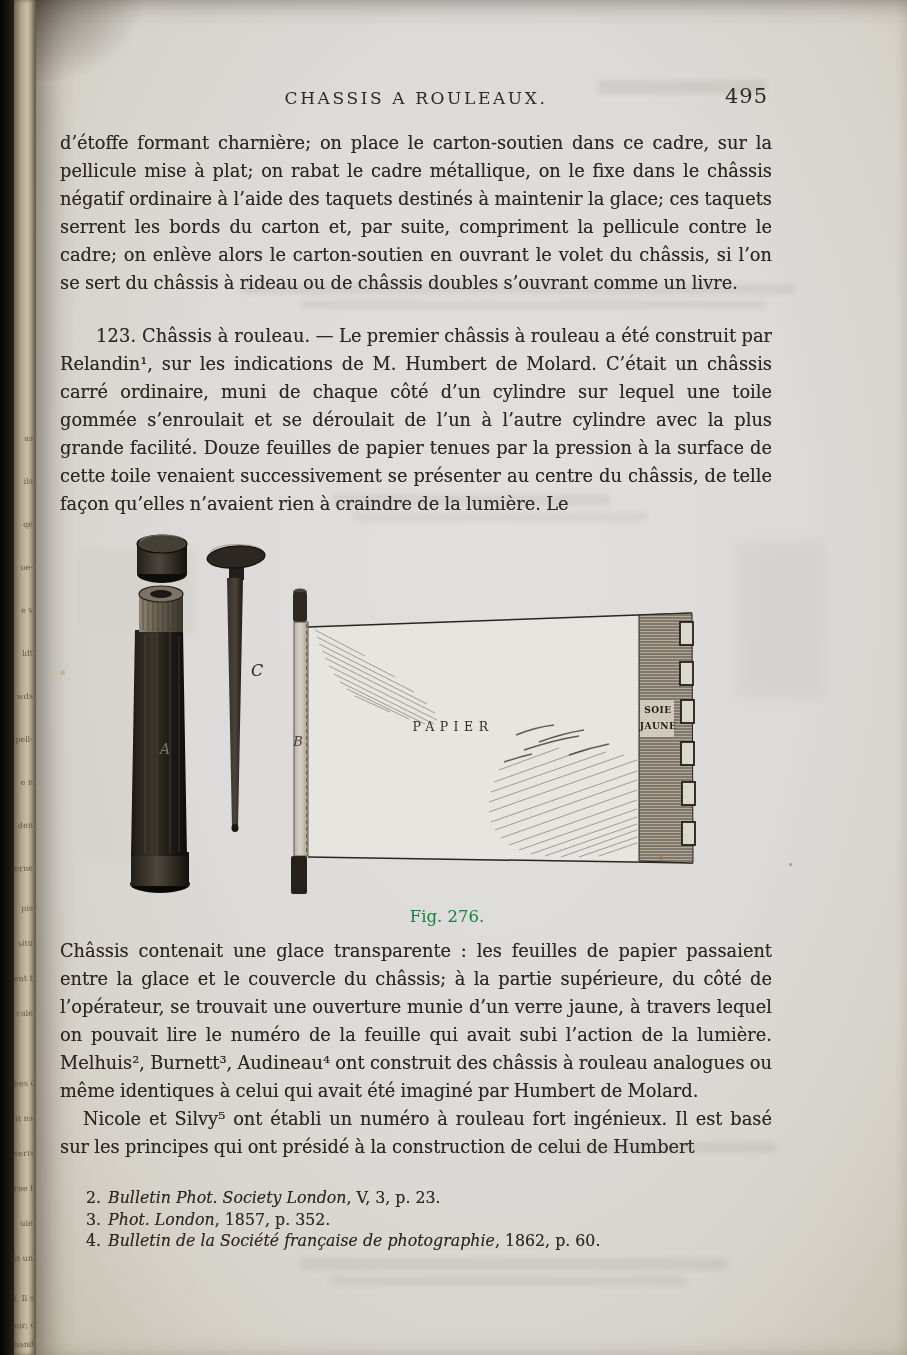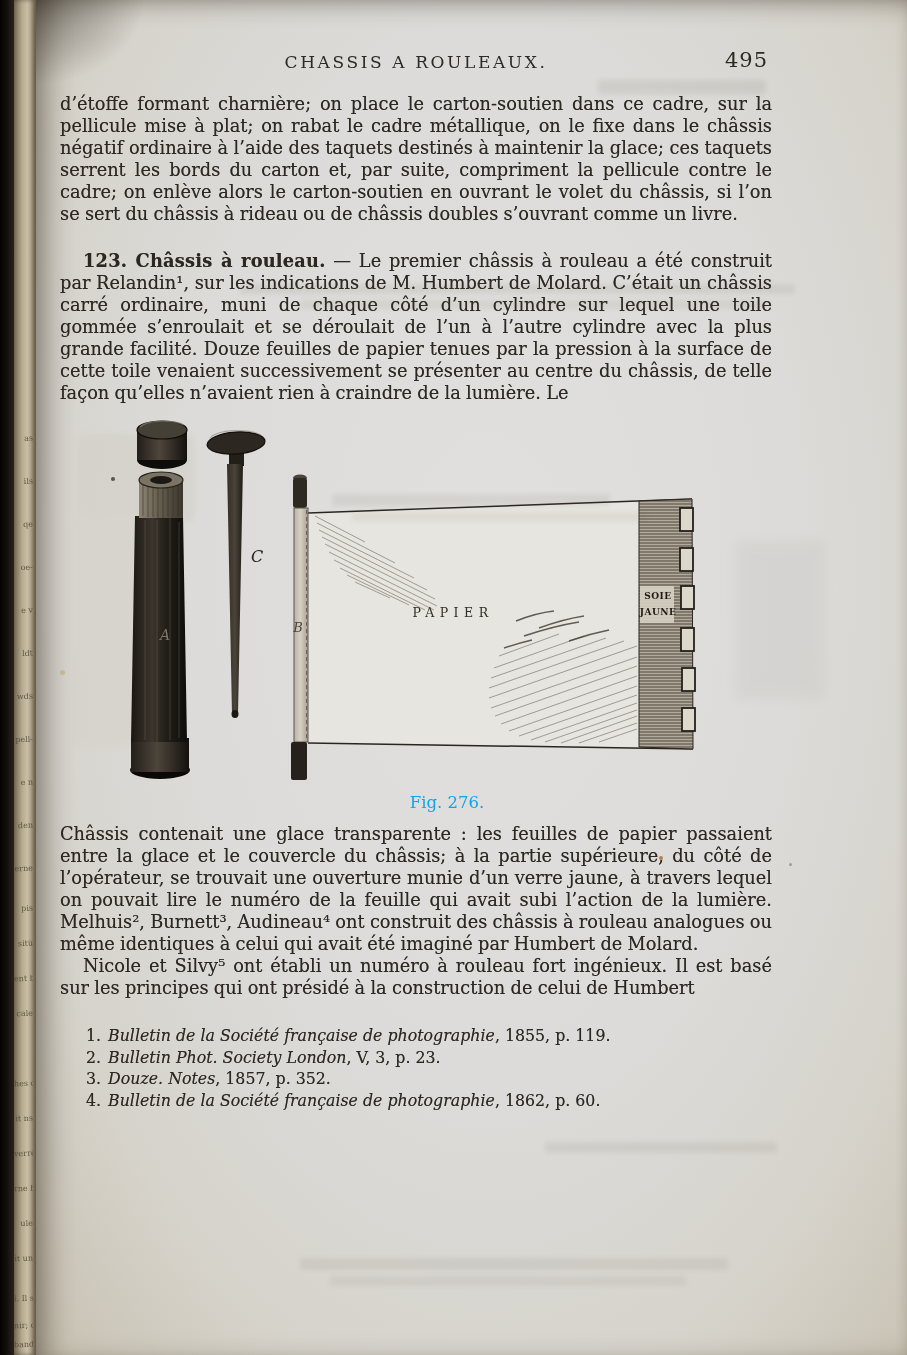--- a/index.html
+++ b/index.html
@@ -36,36 +36,36 @@
   .page{position:absolute;left:36px;top:0;width:871px;height:1355px;
     background:radial-gradient(ellipse at 52% 42%, #e1e0de 0%, #dcdbd9 48%, #d6d3cb 76%, #c9c3b4 97%);
     box-shadow:inset 22px 0 30px -14px rgba(45,33,20,.5),
                inset 0 18px 26px -16px rgba(45,33,20,.32),
                inset -6px 0 14px -8px rgba(70,60,45,.18);}
   .corner-tl{position:absolute;left:36px;top:0;width:110px;height:85px;
     background:radial-gradient(ellipse at 0% 0%, rgba(22,16,10,.45), transparent 70%);}
 
   .content{position:absolute;left:60px;top:0;width:712px;color:#2c2721;}
 
-  .running-head{position:relative;margin-top:52px;height:22px;text-align:center;
+  .running-head{position:relative;margin-top:88px;height:22px;text-align:center;
     font-size:17px;letter-spacing:2.6px;color:#2e2a23;}
   .page-number{position:absolute;right:4px;top:-4px;font-size:21px;letter-spacing:1px;}
 
-  p{margin:0;text-align:justify;font-size:17.8px;line-height:22px;
+  p{margin:0;text-align:justify;font-size:17.8px;line-height:28px;
     word-spacing:-0.4px;text-shadow:0 0 .4px rgba(44,38,28,.55);}
   .p1{margin-top:19px;}
   .p2{margin-top:25px;text-indent:23px;}
-  .p2 .lead{font-weight:bold;letter-spacing:.2px;}
+  .p2 .lead{font-weight:normal;letter-spacing:.2px;margin-left:13px;}
   .p3{margin-top:11px;}
   .p4{text-indent:23px;}
 
   .figure-block{margin-top:12px;}
   .figure-block svg{display:block;margin-left:9px;}
   .fig-caption{margin-top:7px;text-align:center;padding-left:62px;
-    font-size:16.5px;color:#0ea5e9;}
+    font-size:16.5px;color:#15803d;}
 
   .footnotes{margin-top:26px;margin-left:26px;font-size:15.8px;line-height:21.6px;
     color:#2c2721;text-shadow:0 0 .4px rgba(44,38,28,.5);}
   .fn-num{margin-right:7px;}
   .fn-title{font-style:italic;}
 
   
   .ghost{position:absolute;background:#5f594c;opacity:.10;filter:blur(2.5px);border-radius:2px;}
   .g1{left:598px;top:80px;width:168px;height:14px;}
   .g2{left:240px;top:284px;width:555px;height:10px;opacity:.09;}
@@ -236,23 +236,22 @@
           <text x="229" y="216" font-size="13" font-style="italic" fill="#4a443a" text-anchor="middle">B</text>
         </g>
       </svg>
       <div class="fig-caption">Fig. 276.</div>
     </div>
 
     <p class="p3">Châssis contenait une glace transparente : les feuilles de papier passaient entre la glace et le couvercle du châssis; à la partie supérieure, du côté de l’opérateur, se trouvait une ouverture munie d’un verre jaune, à travers lequel on pouvait lire le numéro de la feuille qui avait subi l’action de la lumière. Melhuis², Burnett³, Audineau⁴ ont construit des châssis à rouleau analogues ou même identiques à celui qui avait été imaginé par Humbert de Molard.</p>
     <p class="p4">Nicole et Silvy⁵ ont établi un numéro à rouleau fort ingénieux. Il est basé sur les principes qui ont présidé à la construction de celui de Humbert</p>
 
     <div class="footnotes">
-      <div class="footnote"><span class="fn-num">1.</span><span class="fn-title">Bulletin de la Société française de photographie</span><span class="fn-rest">, 1855, p. 119.</span></div>
       <div class="footnote"><span class="fn-num">2.</span><span class="fn-title">Bulletin Phot. Society London</span><span class="fn-rest">, V, 3, p. 23.</span></div>
-      <div class="footnote"><span class="fn-num">3.</span><span class="fn-title">Douze. Notes</span><span class="fn-rest">, 1857, p. 352.</span></div>
+      <div class="footnote"><span class="fn-num">3.</span><span class="fn-title">Phot. London</span><span class="fn-rest">, 1857, p. 352.</span></div>
       <div class="footnote"><span class="fn-num">4.</span><span class="fn-title">Bulletin de la Société française de photographie</span><span class="fn-rest">, 1862, p. 60.</span></div>
     </div>
   </div>
 
   <div class="ghost g1"></div>
   <div class="ghost g2"></div>
   <div class="ghost g3"></div>
   <div class="ghost g4"></div>
   <div class="ghost g5"></div>
   <div class="ghost g6"></div>

